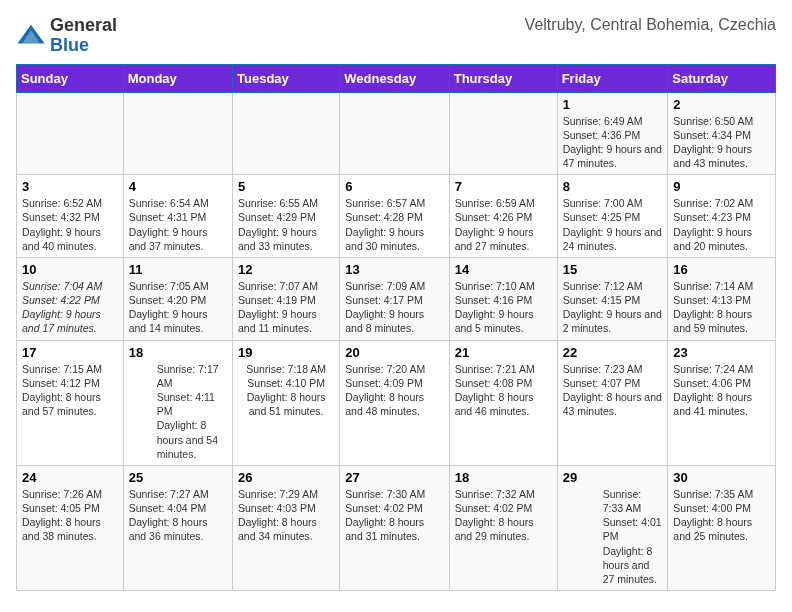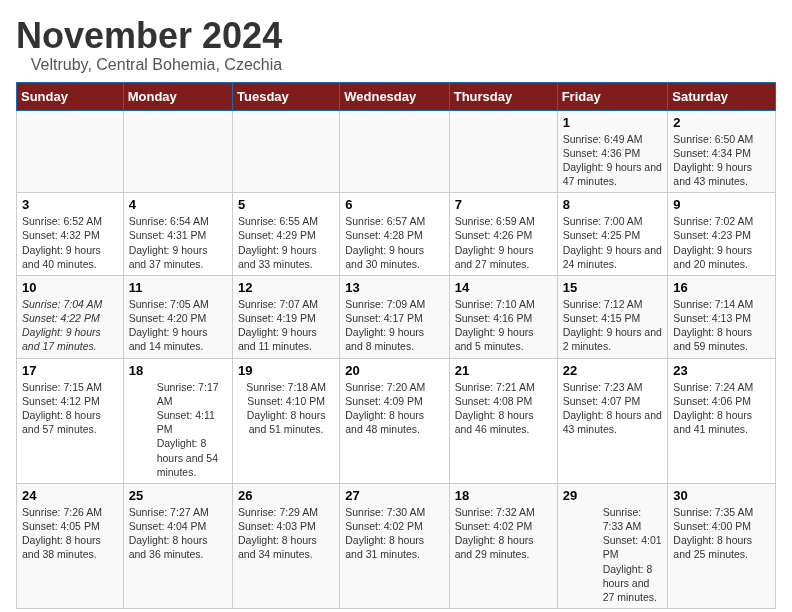--- a/index.html
+++ b/index.html
@@ -47,21 +47,21 @@
     .location-title {
       font-size: 16px;
       color: #555;
     }
     table {
       width: 100%;
       border-collapse: collapse;
       font-size: 11px;
     }
     thead tr {
-      background-color: #7f1d1d;
+      background-color: #6d28d9;
       color: #fff;
     }
     thead th {
       padding: 6px 4px;
       text-align: left;
       font-weight: bold;
       font-size: 13px;
       border: 1px solid #1a6ab0;
     }
     tbody tr {
@@ -93,22 +93,31 @@
       background-color: #fff;
     }
     .empty-cell {
       background-color: #f9f9f9;
     }
   </style>
 </head>
 <body>
 
 <div class="header-section">
+  <div class="logo">
+    <svg class="logo-icon" viewBox="0 0 40 40">
+      <polygon points="20,5 38,30 2,30" fill="#1a6ab0"></polygon>
+      <polygon points="20,12 32,30 8,30" fill="#fff" opacity="0.3"></polygon>
+    </svg>
+    <div class="logo-text">
+      <span>General</span>
+      <span>Blue</span>
+    </div>
+  </div>
   <div class="title-section">
-    <div class="month-title">November 2024</div>
     <div class="location-title">Veltruby, Central Bohemia, Czechia</div>
   </div>
 </div>
 
 <table>
   <thead>
     <tr id="header-row">
     <th>Sunday</th>
         <th>Monday</th>
         <th>Tuesday</th>

